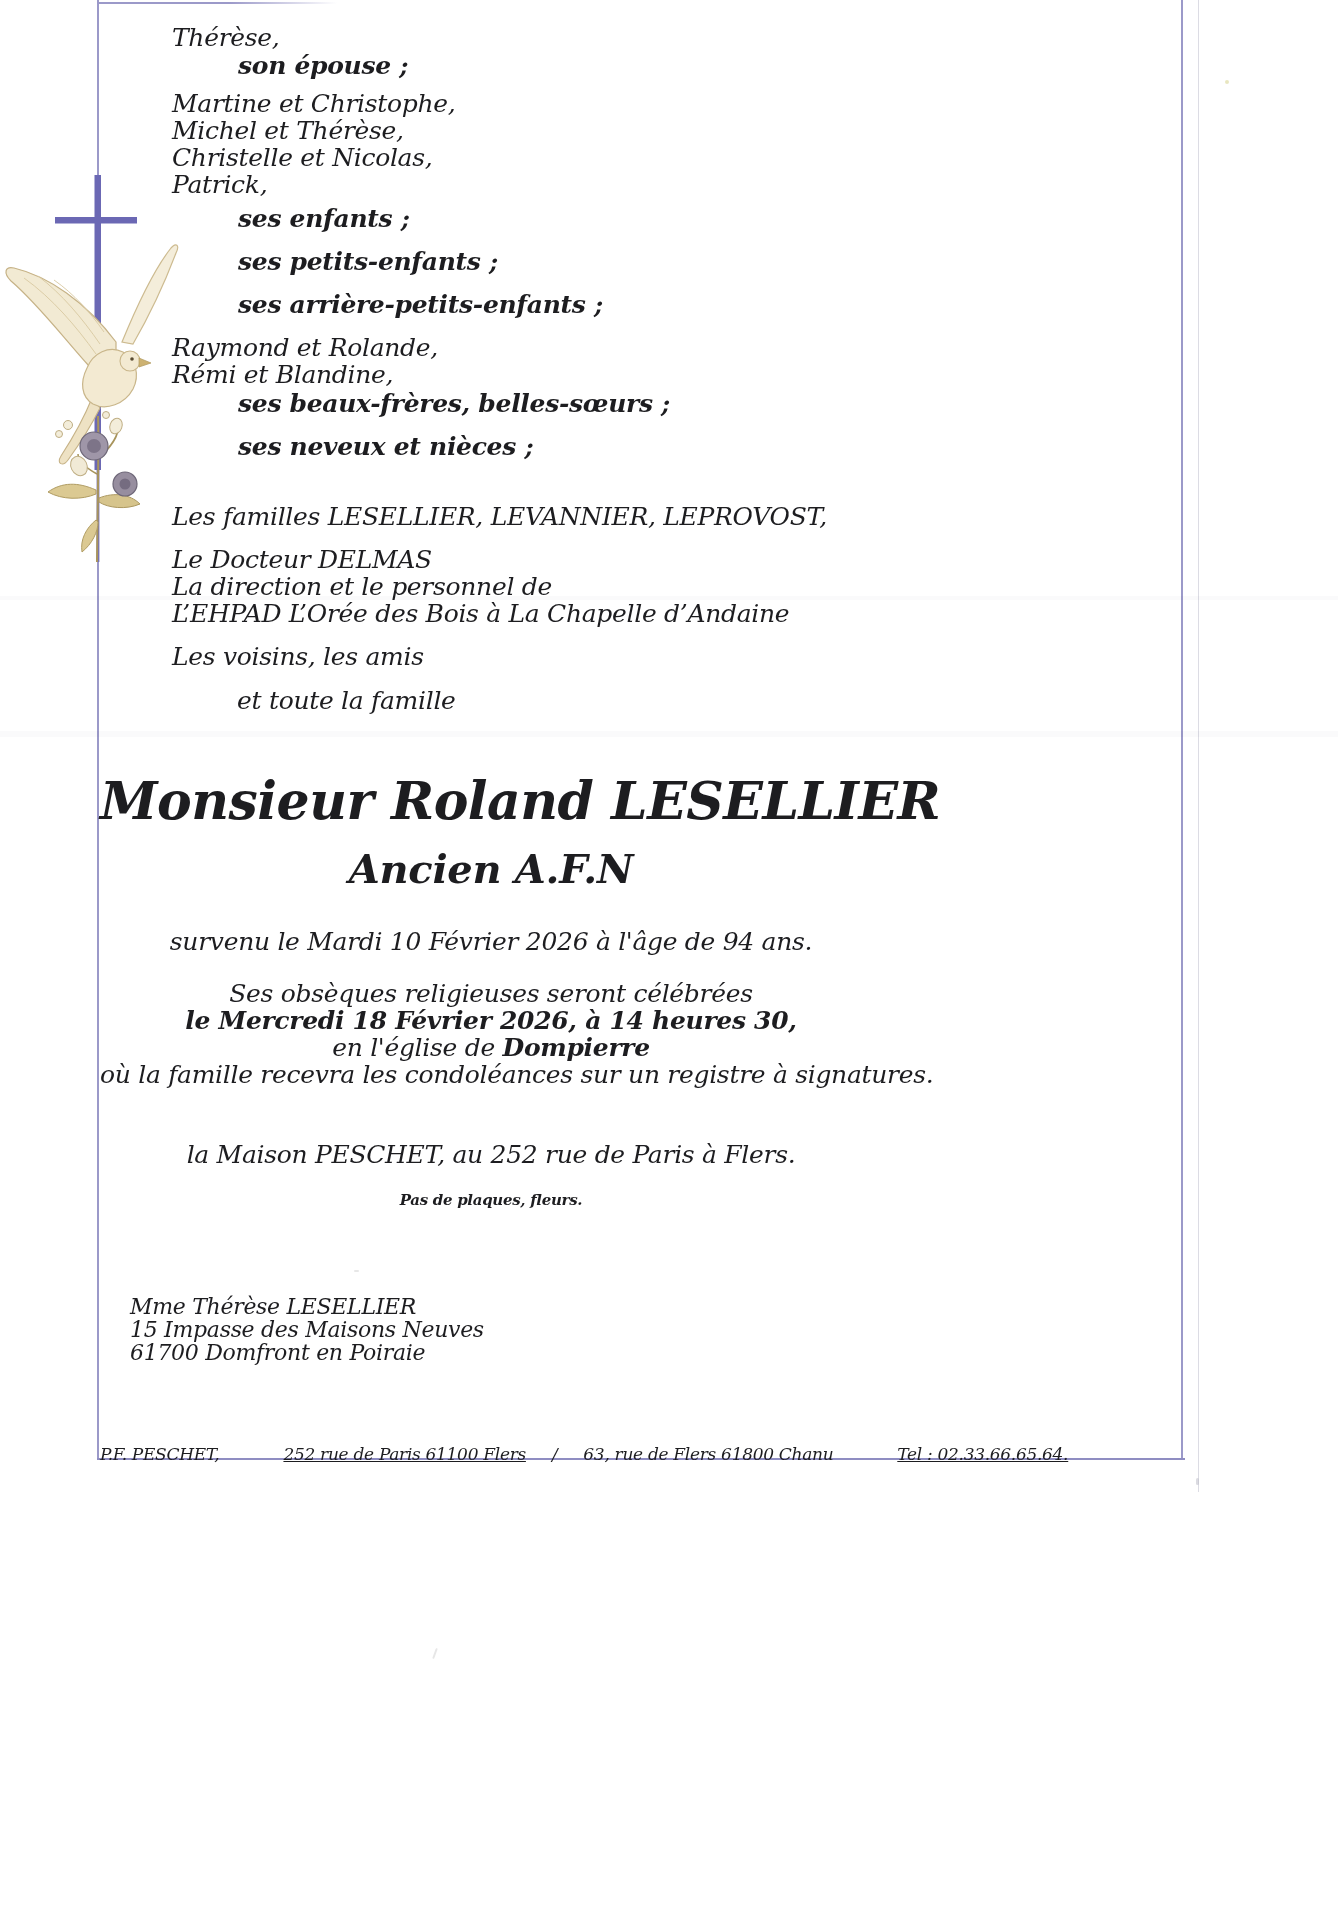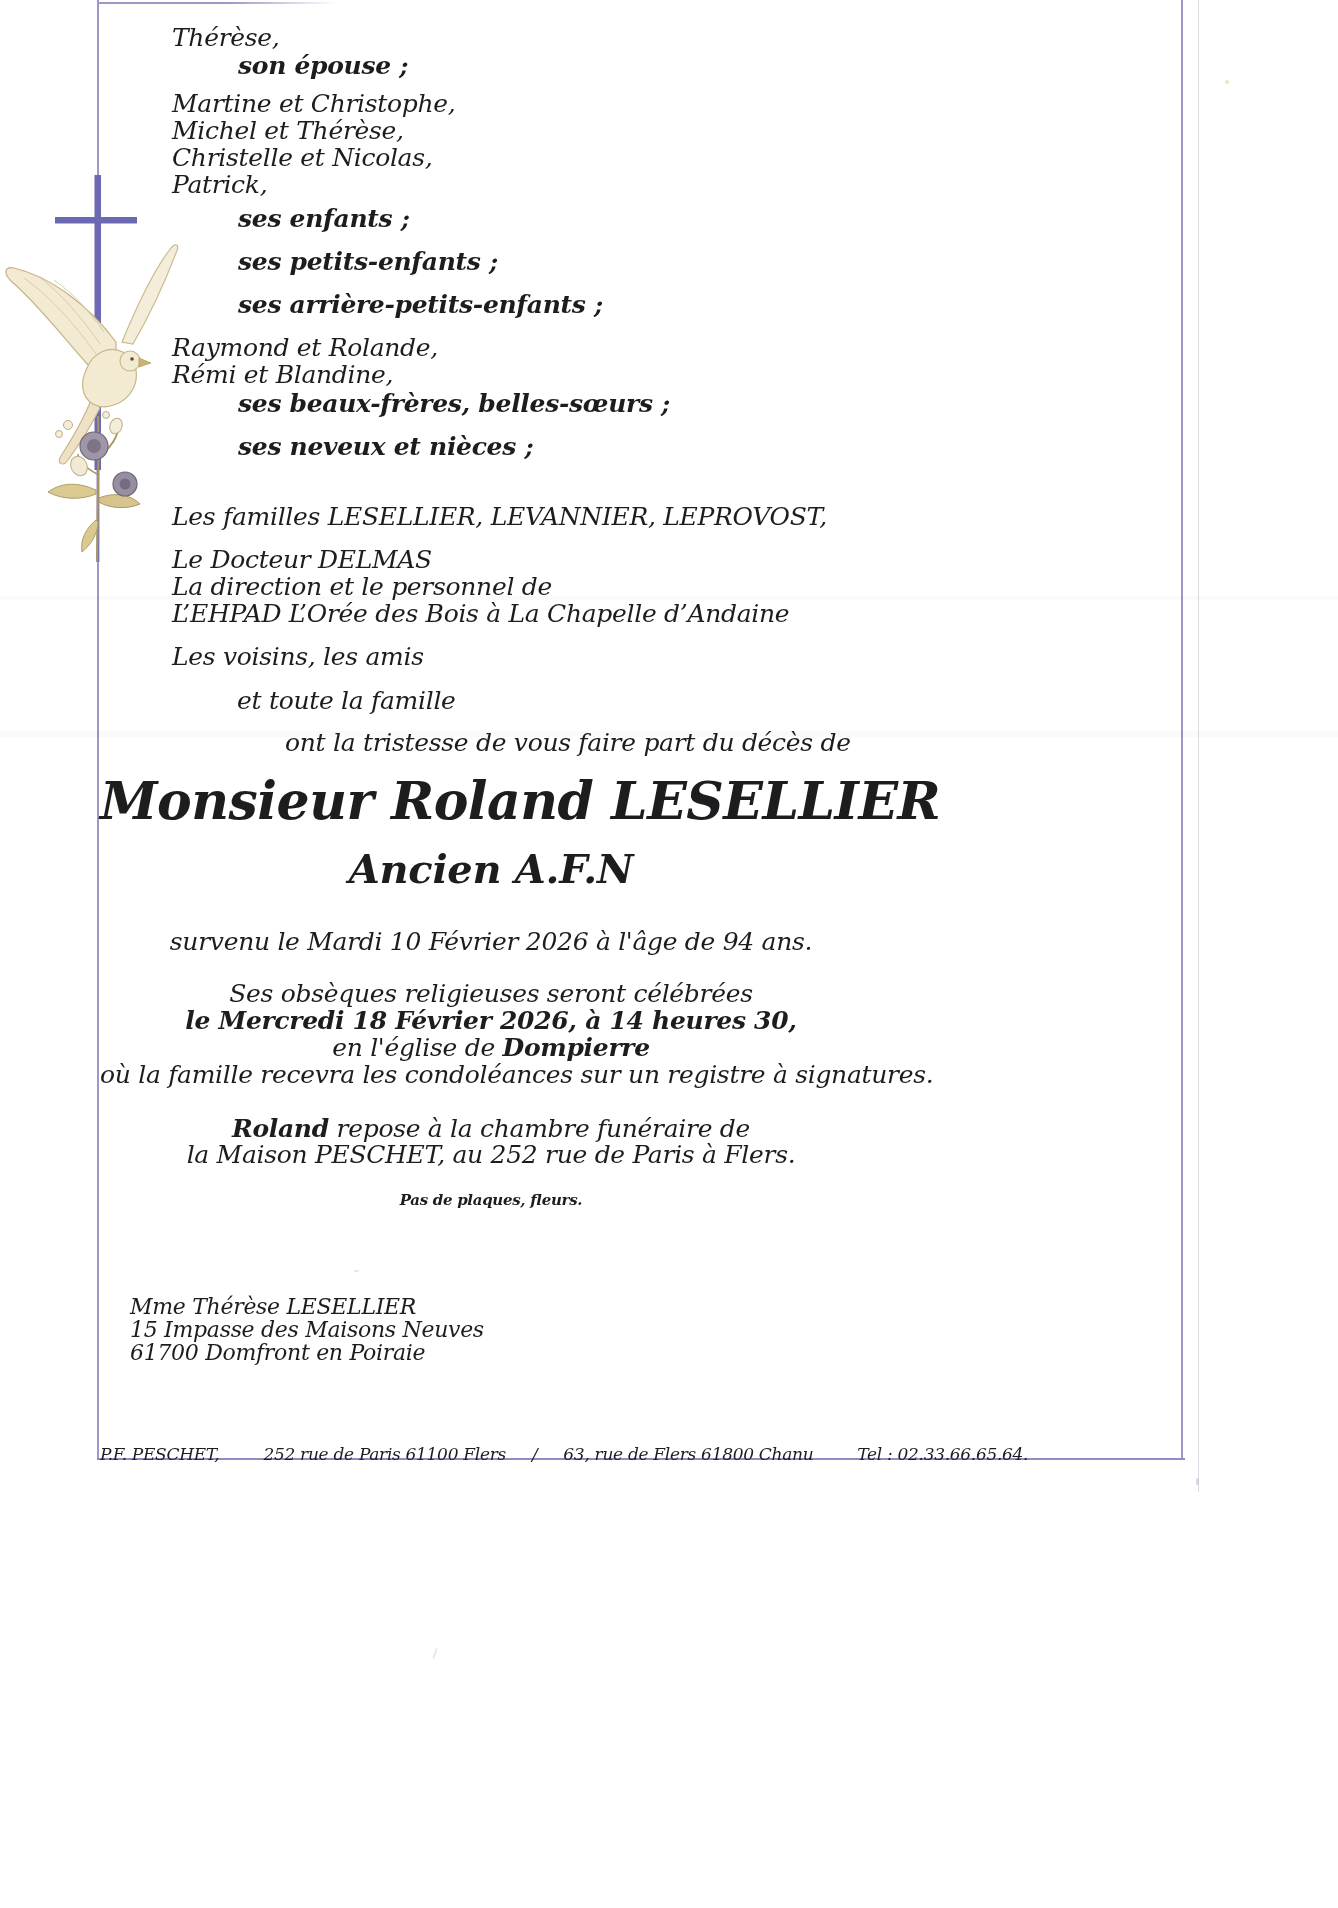--- a/index.html
+++ b/index.html
@@ -19,21 +19,21 @@
   .names{left:172px;}
   .rel{left:238px;font-weight:bold;text-align:right;}
   .center{left:100px;width:782px;text-align:center;}
   .b{font-weight:bold;}
   .title{font-weight:bold;font-size:52px;line-height:56px;letter-spacing:-.5px;}
   .subtitle{font-weight:bold;font-size:40px;}
   .small{font-size:15px;line-height:23px;}
   .contact{left:130px;font-size:22px;line-height:24px;}
   .foot1{font-size:18px;font-weight:bold;}
   .foot2{font-size:17px;}
-  .foot2 .gap-l{margin-left:26px;} .foot2 .gap-xl{margin-left:44px;}
+  .foot2 .gap-l{margin-left:26px;} .foot2 .gap-xl{margin-left:64px;text-decoration:underline;}
   .decor{position:absolute;left:0;top:130px;width:220px;height:450px;}
 </style>
 </head>
 <body>
 
 <div class="page">
 
   <div class="b-top"></div>
   <div class="b-left"></div>
   <div class="b-right"></div>
@@ -110,32 +110,30 @@
 
   <div class="t rel" style="top:433px">ses neveux et nièces ;</div>
 
   <div class="t names" style="top:503px">Les familles LESELLIER, LEVANNIER, LEPROVOST,</div>
   <div class="t names" style="top:546px">Le Docteur DELMAS</div>
   <div class="t names" style="top:573px">La direction et le personnel de</div>
   <div class="t names" style="top:600px">L’EHPAD L’Orée des Bois à La Chapelle d’Andaine</div>
   <div class="t names" style="top:643px">Les voisins, les amis</div>
 
   <div class="t" style="left:237px;top:687px">et toute la famille</div>
-  <div class="t" style="left:285px;top:729px">ont la tristesse de vous faire part du décès de</div>
 
   <div class="t center title" style="top:773px">Monsieur Roland LESELLIER</div>
   <div class="t center subtitle" style="top:855px">Ancien A.F.N</div>
   <div class="t center" style="top:928px">survenu le Mardi 10 Février 2026 à l'âge de 94 ans.</div>
 
   <div class="t center" style="top:980px">Ses obsèques religieuses seront célébrées</div>
   <div class="t center b" style="top:1007px">le Mercredi 18 Février 2026, à 14 heures 30,</div>
   <div class="t center" style="top:1034px"><span>en l'église de </span><span class="b">Dompierre</span></div>
   <div class="t center" style="top:1061px">où la famille recevra les condoléances sur un registre à signatures.</div>
 
-  <div class="t center" style="top:1115px"><span class="b">Roland</span><span> repose à la chambre funéraire de</span></div>
   <div class="t center" style="top:1141px">la Maison PESCHET, au 252 rue de Paris à Flers.</div>
 
   <div class="t center b small" style="top:1189px">Pas de plaques, fleurs.</div>
 
   <div class="t contact" style="top:1295px">Mme Thérèse LESELLIER</div>
   <div class="t contact" style="top:1318px">15 Impasse des Maisons Neuves</div>
   <div class="t contact" style="top:1341px">61700 Domfront en Poiraie</div>
 
   <div class="t center foot2" style="top:1441px"><span>P.F. PESCHET,</span><span class="gap-xl">252 rue de Paris 61100 Flers</span><span class="gap-l">/</span><span class="gap-l">63, rue de Flers 61800 Chanu</span><span class="gap-xl">Tel : 02.33.66.65.64.</span></div>
 

